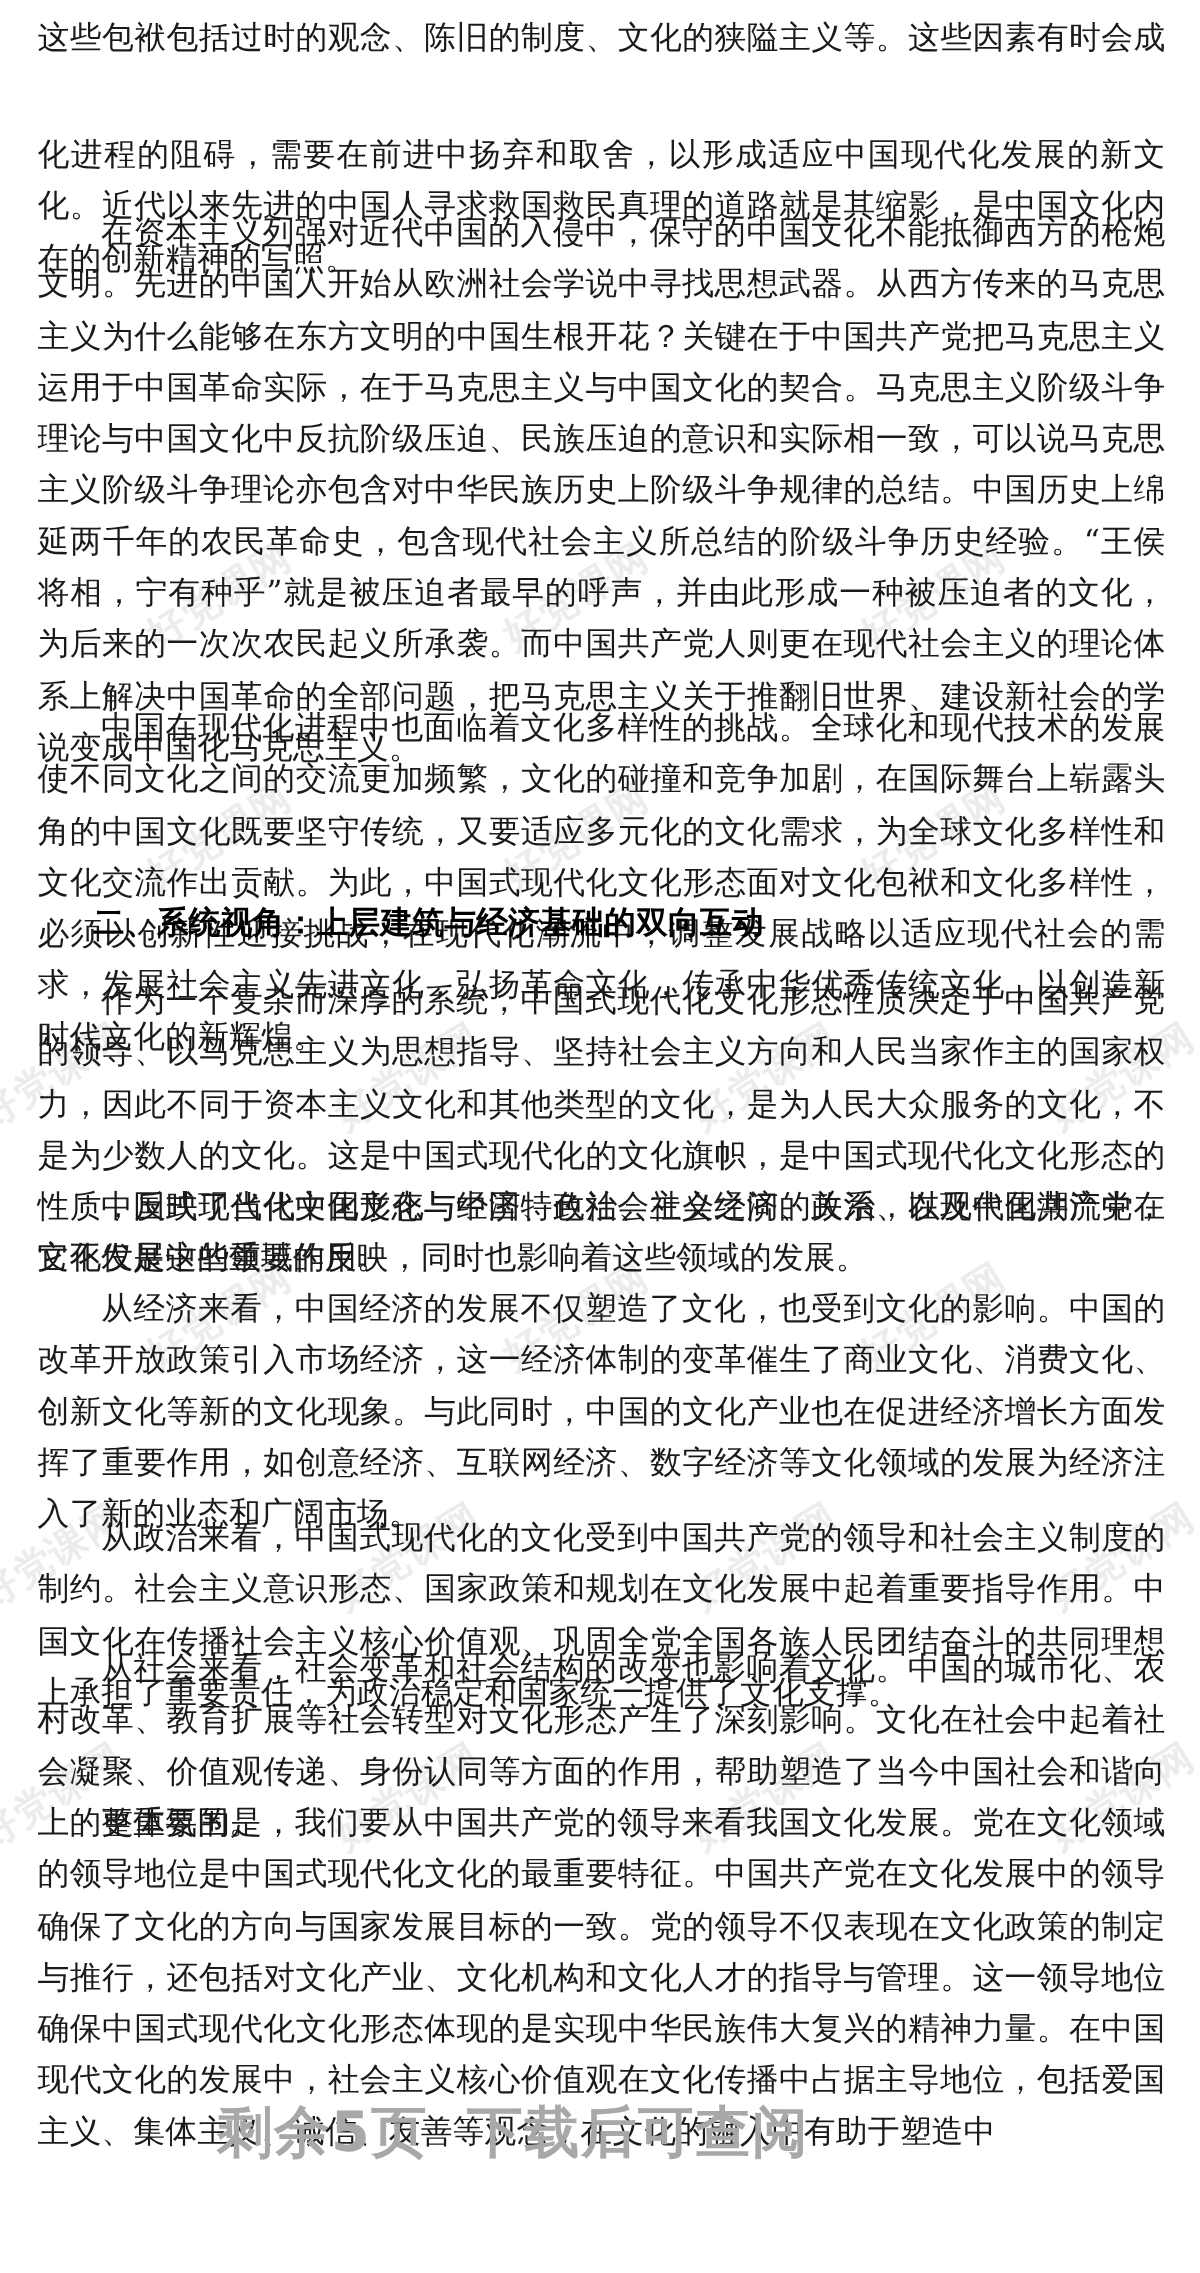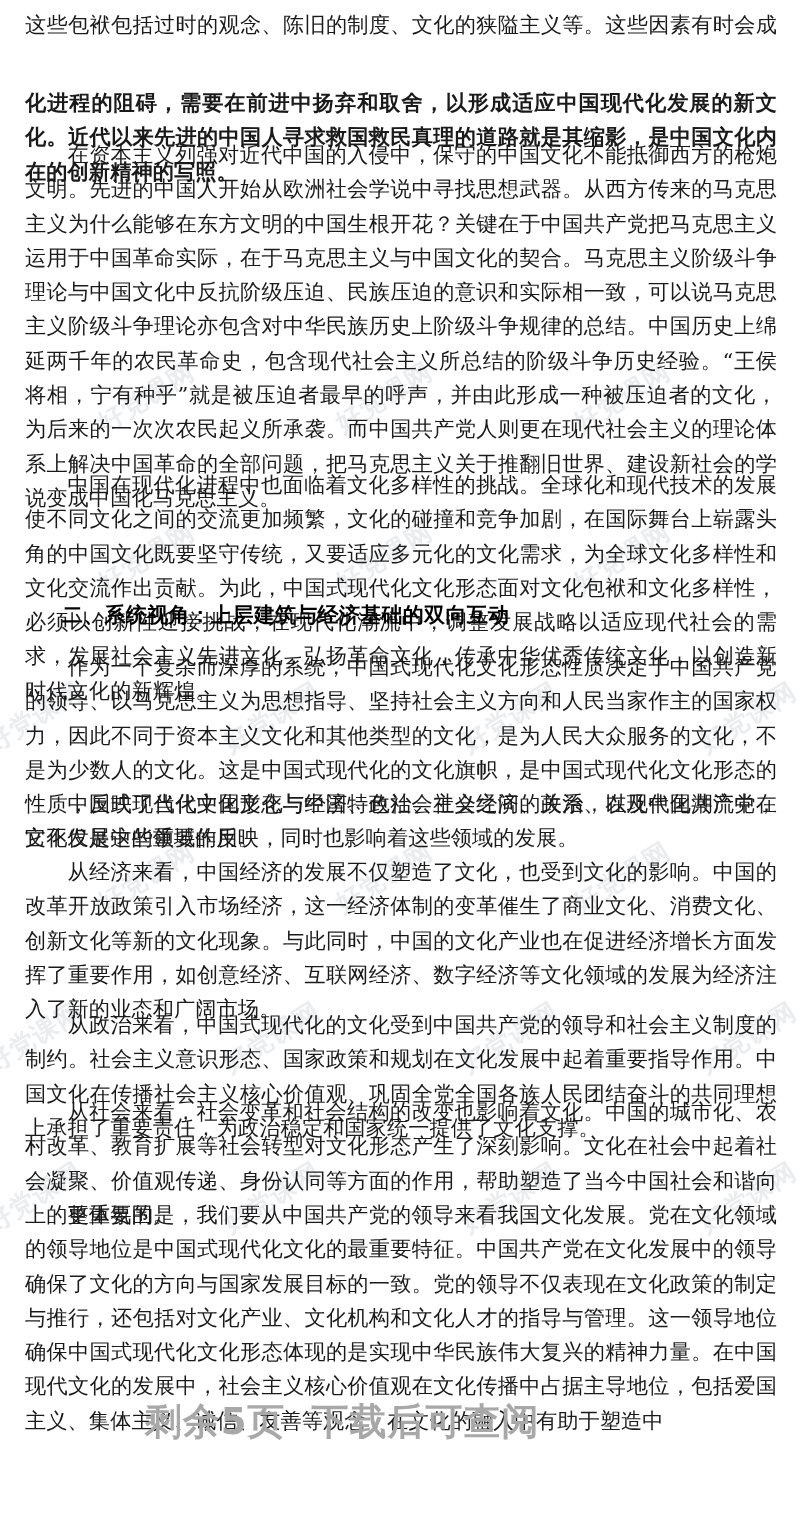--- a/index.html
+++ b/index.html
@@ -149,21 +149,21 @@
     <div class="wm" style="left: 456px; top:1180px;">好党课网</div>
     <div class="wm" style="left: 694px; top:1180px;">好党课网</div>
   </div>
 
   <div class="doc">
 
     <div class="textblock tb-runon" style="top: 8px;">这些包袱包括过时的观念、陈旧的制度、文化的狭隘主义等。这些因素有时会成为中国现代</div>
 
     <div class="page-gap" style="top: 44px; height: 42px;"></div>
 
-    <div class="textblock" style="top: 86px; font-weight: bold;">
+    <div class="textblock" style="top: 86px;">
       <p class="para cont">化进程的阻碍，需要在前进中扬弃和取舍，以形成适应中国现代化发展的新文化。近代以来先进的中国人寻求救国救民真理的道路就是其缩影，是中国文化内在的创新精神的写照。</p>
     </div>
 
     <div class="textblock" style="top: 138px;">
       <p class="para">在资本主义列强对近代中国的入侵中，保守的中国文化不能抵御西方的枪炮文明。先进的中国人开始从欧洲社会学说中寻找思想武器。从西方传来的马克思主义为什么能够在东方文明的中国生根开花？关键在于中国共产党把马克思主义运用于中国革命实际，在于马克思主义与中国文化的契合。马克思主义阶级斗争理论与中国文化中反抗阶级压迫、民族压迫的意识和实际相一致，可以说马克思主义阶级斗争理论亦包含对中华民族历史上阶级斗争规律的总结。中国历史上绵延两千年的农民革命史，包含现代社会主义所总结的阶级斗争历史经验。“王侯将相，宁有种乎”就是被压迫者最早的呼声，并由此形成一种被压迫者的文化，为后来的一次次农民起义所承袭。而中国共产党人则更在现代社会主义的理论体系上解决中国革命的全部问题，把马克思主义关于推翻旧世界、建设新社会的学说变成中国化马克思主义。</p>
     </div>
 
     <div class="textblock" style="top: 428px; margin-top: 40px;">
       <p class="para">中国在现代化进程中也面临着文化多样性的挑战。全球化和现代技术的发展使不同文化之间的交流更加频繁，文化的碰撞和竞争加剧，在国际舞台上崭露头角的中国文化既要坚守传统，又要适应多元化的文化需求，为全球文化多样性和文化交流作出贡献。为此，中国式现代化文化形态面对文化包袱和文化多样性，必须以创新性迎接挑战，在现代化潮流中，调整发展战略以适应现代社会的需求，发展社会主义先进文化，弘扬革命文化，传承中华优秀传统文化，以创造新时代文化的新辉煌。</p>
     </div>

